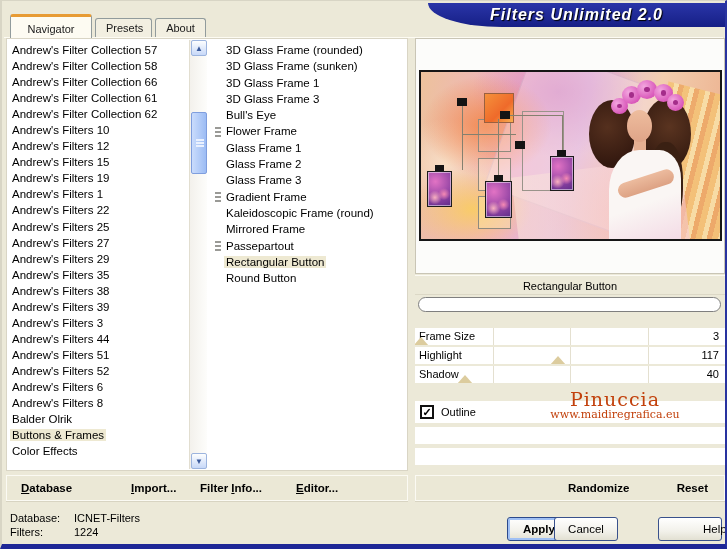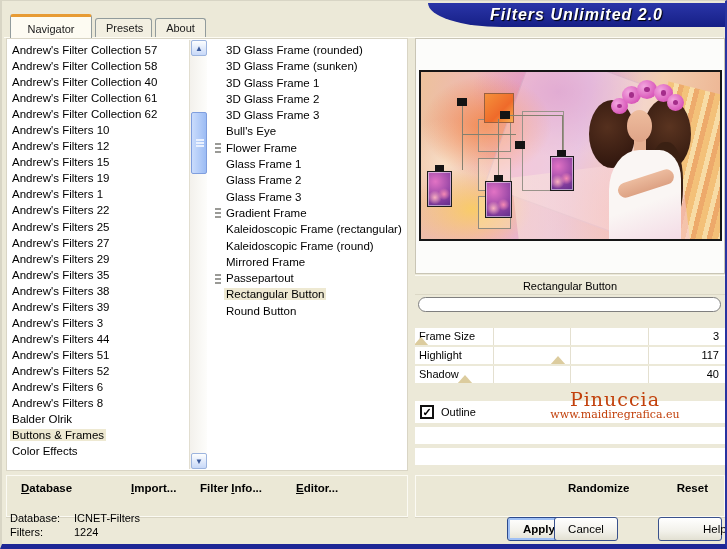--- a/index.html
+++ b/index.html
@@ -150,21 +150,21 @@
         border:2px solid #111; font-size:11px; font-weight:bold; line-height:10px; text-align:center; color:#000; }
   .chklab{ position:absolute; left:26px; top:0; font-size:11px; line-height:22px; color:#000; }
   .erow1{ position:absolute; left:0; top:389px; width:310px; height:17px; background:#fff; }
   .erow2{ position:absolute; left:0; top:410px; width:310px; height:17px; background:#fff; }
   .watermark{ position:absolute; left:95px; top:350px; width:210px; text-align:center;
               color:#c2410c; font-family:"DejaVu Serif", serif; z-index:4; }
   .wm1{ font-size:19px; letter-spacing:1px; }
   .wm2{ font-size:11px; margin-top:-2px; }
 
   
-  .tbar{ position:absolute; top:474px; height:42px; background:#ebe8d6;
+  .tbar{ position:absolute; top:474px; height:26px; background:#ebe8d6;
          border:1px solid #fbfaf3; box-shadow:0 1px 0 #d8d4c2; }
   .tbar-left{ left:4px; width:402px; } .tbar-right{ left:413px; width:310px; }
   .titem{ position:absolute; top:0; font-size:11.5px; font-weight:bold; line-height:24px; color:#000; cursor:default; }
   .titem u{ text-decoration:underline; }
   #ti-db{ left:14px; } #ti-imp{ left:124px; } #ti-fi{ left:193px; } #ti-ed{ left:289px; }
   #ti-rand{ left:152px; } #ti-reset{ right:16px; }
 
   
   .status{ position:absolute; left:8px; top:510px; font-size:11px; color:#000; line-height:14px; }
   .status .col1{ display:inline-block; width:64px; }
@@ -184,21 +184,21 @@
 
   <div class="tab active" id="tab-nav">Navigator</div>
   <div class="tab" id="tab-presets">Presets</div>
   <div class="tab" id="tab-about">About</div>
   <div class="tabline"></div>
 
   <div class="list-panel">
     <div class="lcol" id="collection-list">
         <div class="lrow"><span class="ltxt">Andrew's Filter Collection 57</span></div>
         <div class="lrow"><span class="ltxt">Andrew's Filter Collection 58</span></div>
-        <div class="lrow"><span class="ltxt">Andrew's Filter Collection 40</span></div>
+        <div class="lrow"><span class="ltxt">Andrew's Filter Collection 66</span></div>
         <div class="lrow"><span class="ltxt">Andrew's Filter Collection 61</span></div>
         <div class="lrow"><span class="ltxt">Andrew's Filter Collection 62</span></div>
         <div class="lrow"><span class="ltxt">Andrew's Filters 10</span></div>
         <div class="lrow"><span class="ltxt">Andrew's Filters 12</span></div>
         <div class="lrow"><span class="ltxt">Andrew's Filters 15</span></div>
         <div class="lrow"><span class="ltxt">Andrew's Filters 19</span></div>
         <div class="lrow"><span class="ltxt">Andrew's Filters 1</span></div>
         <div class="lrow"><span class="ltxt">Andrew's Filters 22</span></div>
         <div class="lrow"><span class="ltxt">Andrew's Filters 25</span></div>
         <div class="lrow"><span class="ltxt">Andrew's Filters 27</span></div>
@@ -222,37 +222,35 @@
       <div class="sthumb">
           <span class="grip"></span>
         </div>
       <div class="sbtn down">▼</div>
     </div>
 
     <div class="lcol" id="filter-list">
         <div class="lrow"><span class="ltxt">3D Glass Frame (rounded)</span></div>
         <div class="lrow"><span class="ltxt">3D Glass Frame (sunken)</span></div>
         <div class="lrow"><span class="ltxt">3D Glass Frame 1</span></div>
-        <div class="lrow"><span class="ltxt">3D Glass Frame 2</span></div>
         <div class="lrow"><span class="ltxt">3D Glass Frame 3</span></div>
         <div class="lrow"><span class="ltxt">Bull's Eye</span></div>
         <div class="lrow"><span class="stack-icon">
             <i></i>
             <i></i>
             <i></i>
           </span><span class="ltxt">Flower Frame</span></div>
         <div class="lrow"><span class="ltxt">Glass Frame 1</span></div>
         <div class="lrow"><span class="ltxt">Glass Frame 2</span></div>
         <div class="lrow"><span class="ltxt">Glass Frame 3</span></div>
         <div class="lrow"><span class="stack-icon">
             <i></i>
             <i></i>
             <i></i>
           </span><span class="ltxt">Gradient Frame</span></div>
-        <div class="lrow"><span class="ltxt">Kaleidoscopic Frame (rectangular)</span></div>
         <div class="lrow"><span class="ltxt">Kaleidoscopic Frame (round)</span></div>
         <div class="lrow"><span class="ltxt">Mirrored Frame</span></div>
         <div class="lrow"><span class="stack-icon">
             <i></i>
             <i></i>
             <i></i>
           </span><span class="ltxt">Passepartout</span></div>
         <div class="lrow"><span class="ltxt sel">Rectangular Button</span></div>
         <div class="lrow"><span class="ltxt">Round Button</span></div>
       </div>

